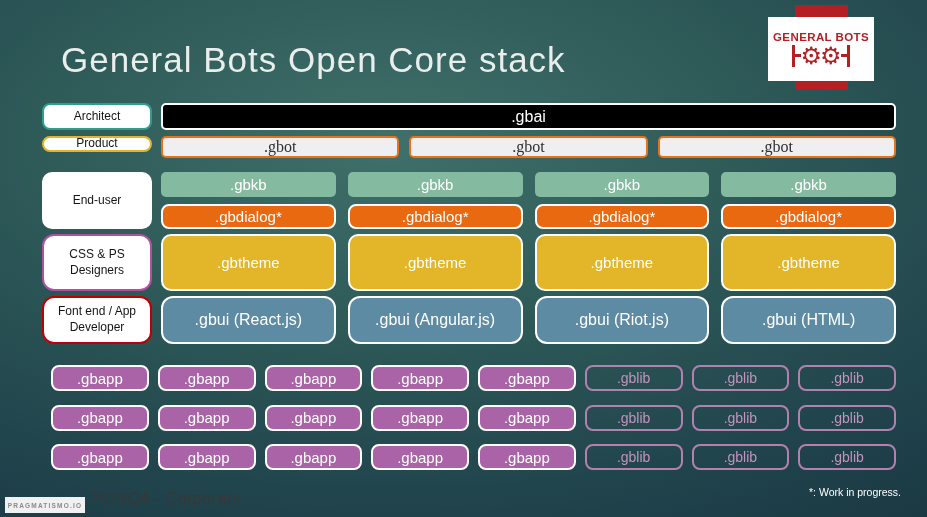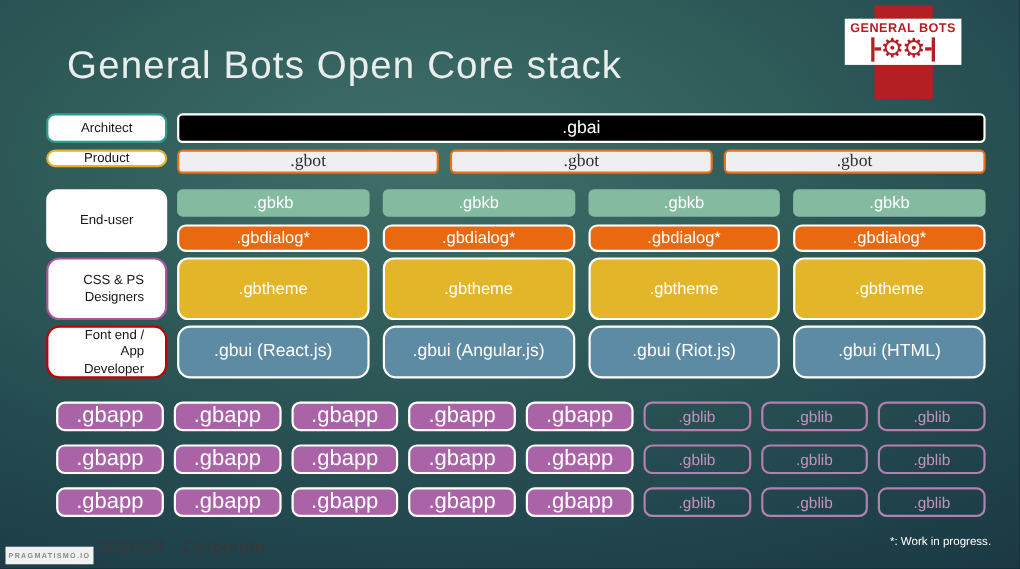--- a/index.html
+++ b/index.html
@@ -19,21 +19,21 @@
     font-size:35px;font-weight:300;letter-spacing:1px;
     color:var(--title_color);
   }
 
   
   .logo-stripe{
     position:absolute;top:5px;right:79px;width:53px;height:85px;
     background:var(--logo_red);
   }
   .logo-card{
-    position:absolute;top:17px;right:53px;width:106px;height:42px;
+    position:absolute;top:17px;right:53px;width:106px;height:64px;
     background:#ffffff;
     display:flex;flex-direction:column;align-items:center;justify-content:center;gap:1px;
   }
   .logo-text{
     color:var(--logo_red);font-weight:bold;font-size:11.5px;letter-spacing:0.4px;white-space:nowrap;
   }
   .logo-gears{display:flex;align-items:center;color:var(--logo_red);}
   .logo-gears .vbar{width:3px;height:22px;background:var(--logo_red);}
   .logo-gears .hbar{width:6px;height:3px;background:var(--logo_red);}
   .logo-gears .gear{font-size:24px;line-height:24px;margin:0 -1px;}
@@ -43,22 +43,22 @@
   .band-architect{top:103px;height:27px;}
   .band-product{top:136px;height:16px;}
   .band-enduser{top:172px;height:57px;}
   .band-designers{top:234px;height:57px;}
   .band-frontend{top:296px;height:48px;}
   .band-backend{top:362px;height:110px;}
 
   .label{
     flex:0 0 110px;width:110px;
     background:#ffffff;border:2px solid #ffffff;border-radius:8px;
-    display:flex;align-items:center;justify-content:center;text-align:right;
-    font-size:12px;color:#151515;line-height:1.3;padding:2px 19px;
+    display:flex;align-items:center;justify-content:center;text-align:center;
+    font-size:12px;color:#151515;line-height:1.3;padding:2px 4px;
   }
   .label-architect{border-color:var(--label_architect_border);}
   .label-product{border-color:var(--label_product_border);}
   .label-enduser{border-color:var(--label_enduser_border);border-radius:10px;}
   .label-designers{border-color:var(--label_designers_border);border-radius:12px;}
   .label-frontend{border-color:var(--label_frontend_border);border-radius:12px;}
   .label-backend{border-color:var(--label_backend_border);border-radius:16px;}
 
   .boxes{flex:1;margin-left:9px;display:flex;flex-direction:column;}
   .box-row{display:flex;gap:11px;flex:1;}
@@ -71,21 +71,21 @@
   .box{
     flex:1;display:flex;align-items:center;justify-content:center;
     color:#ffffff;white-space:nowrap;
   }
   .gbai{background:var(--gbai_bg);border:2px solid #fff;border-radius:5px;font-size:16px;}
   .gbot{background:var(--gbot_bg);border:2px solid var(--gbot_border);border-radius:5px;color:#2f2f2f;font-size:16px;}
   .gbkb{background:var(--gbkb_bg);border-radius:5px;font-size:15px;}
   .gbdialog{background:var(--gbdialog_bg);border:2px solid #fff;border-radius:8px;font-size:15px;}
   .gbtheme{background:var(--gbtheme_bg);border:2px solid #fff;border-radius:10px;font-size:15px;}
   .gbui{background:var(--gbui_bg);border:2px solid #fff;border-radius:12px;font-size:16px;}
-  .gbapp{background:var(--gbapp_bg);border:2px solid #fff;border-radius:8px;font-size:20px;text-align:right;}
+  .gbapp{background:var(--gbapp_bg);border:2px solid #fff;border-radius:8px;font-size:15px;text-align:right;}
   .gblib{background:transparent;border:2px solid var(--gblib_border);border-radius:8px;color:var(--gblib_text);font-size:14px;}
 
   
   .brand-box{
     position:absolute;left:5px;top:497px;width:80px;height:16px;
     background:#f1f1f1;display:flex;align-items:center;justify-content:center;
     font-size:6.5px;letter-spacing:1.2px;color:#8a8a8a;font-weight:bold;
   }
   .caption{
     position:absolute;left:90px;top:490px;

